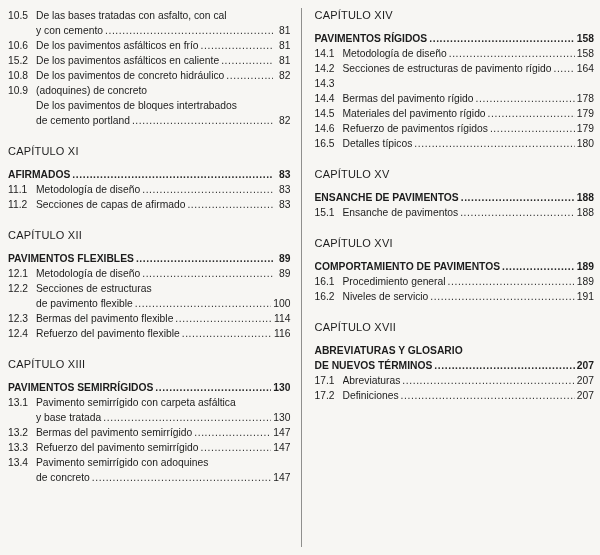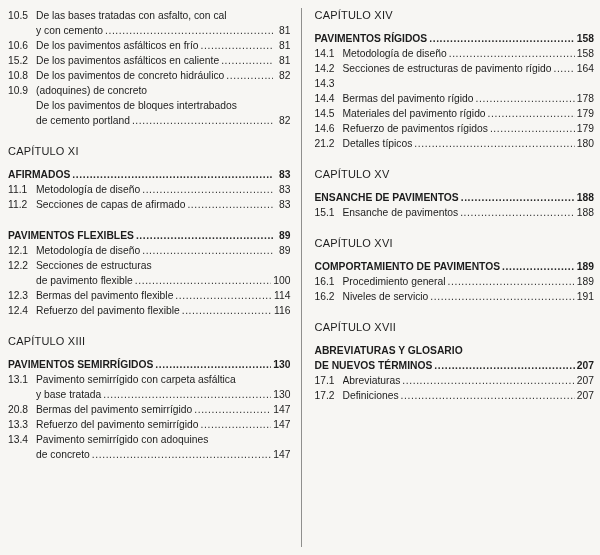--- a/index.html
+++ b/index.html
@@ -155,20 +155,21 @@
           <div class="body">
             <div class="line leader">
               <span class="txt">Secciones de capas de afirmado</span>
               <span class="dots"></span>
               <span class="pg">83</span>
             </div>
           </div>
         </div>
       </div>
       <div class="block">
+        <div class="heading">CAPÍTULO XII</div>
         <div class="entry bold">
           <div class="body">
             <div class="line leader">
               <span class="txt">PAVIMENTOS FLEXIBLES</span>
               <span class="dots"></span>
               <span class="pg">89</span>
             </div>
           </div>
         </div>
         <div class="entry">
@@ -229,21 +230,21 @@
           <div class="body">
             <div class="line"><span class="txt">Pavimento semirrígido con carpeta asfáltica</span></div>
             <div class="line leader">
               <span class="txt">y base tratada</span>
               <span class="dots"></span>
               <span class="pg">130</span>
             </div>
           </div>
         </div>
         <div class="entry">
-          <span class="num">20.8</span>
+          <span class="num">13.2</span>
           <div class="body">
             <div class="line leader">
               <span class="txt">Bermas del pavimento semirrígido</span>
               <span class="dots"></span>
               <span class="pg">147</span>
             </div>
           </div>
         </div>
         <div class="entry">
           <span class="num">13.3</span>
@@ -328,21 +329,21 @@
           <span class="num">14.6</span>
           <div class="body">
             <div class="line leader">
               <span class="txt">Refuerzo de pavimentos rígidos</span>
               <span class="dots"></span>
               <span class="pg">179</span>
             </div>
           </div>
         </div>
         <div class="entry">
-          <span class="num">21.2</span>
+          <span class="num">16.5</span>
           <div class="body">
             <div class="line leader">
               <span class="txt">Detalles típicos</span>
               <span class="dots"></span>
               <span class="pg">180</span>
             </div>
           </div>
         </div>
       </div>
       <div class="block">

